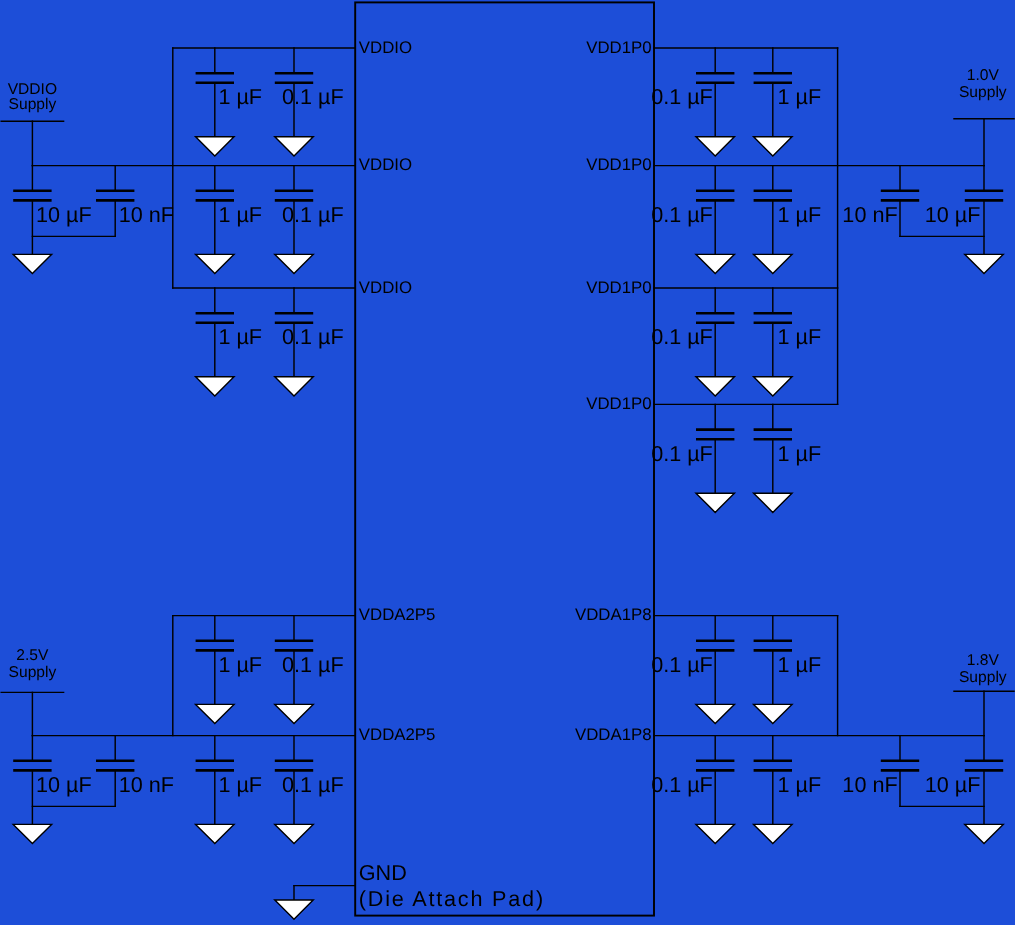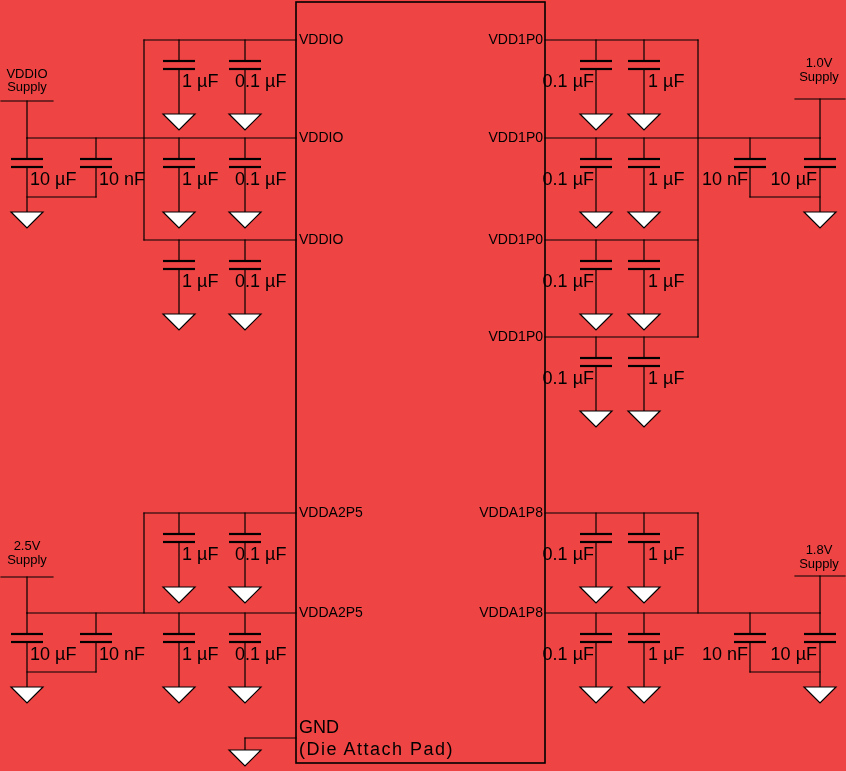--- a/index.html
+++ b/index.html
@@ -1,16 +1,16 @@
 <!DOCTYPE html>
 <html><head>
 <meta charset="utf-8">
 <style>
   html,body{margin:0;padding:0;background:#ffffff;}
-  .canvas{width:846px;height:771px;background:#ef4444;overflow:hidden;}
+  .canvas{width:846px;height:771px;background:#1d4ed8;overflow:hidden;}
   svg{display:block;font-family:"Liberation Sans",sans-serif;}
   .wire{stroke:#000000;stroke-width:1.2;fill:none;stroke-linecap:square;}
   .plate{stroke:#000000;stroke-width:2.2;fill:none;stroke-linecap:butt;}
   .gndtri{fill:#ffffff;stroke:#000000;stroke-width:1.2;stroke-linejoin:miter;}
   .chipbox{fill:none;stroke:#000000;stroke-width:1.6;}
   text{fill:#000000;}
   .cap-label{font-size:18px;}
   .pin-label{font-size:14px;}
   .sup-label{font-size:13px;text-anchor:middle;}
   .gnd-label{font-size:18px;}

